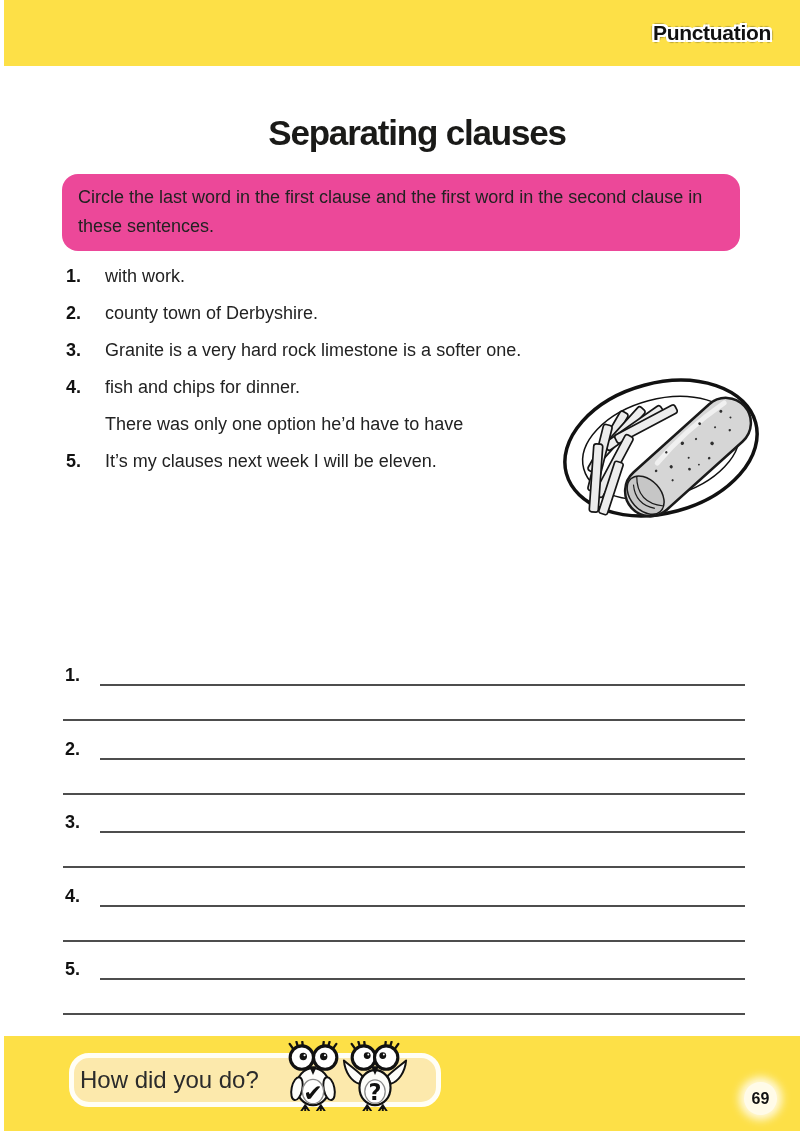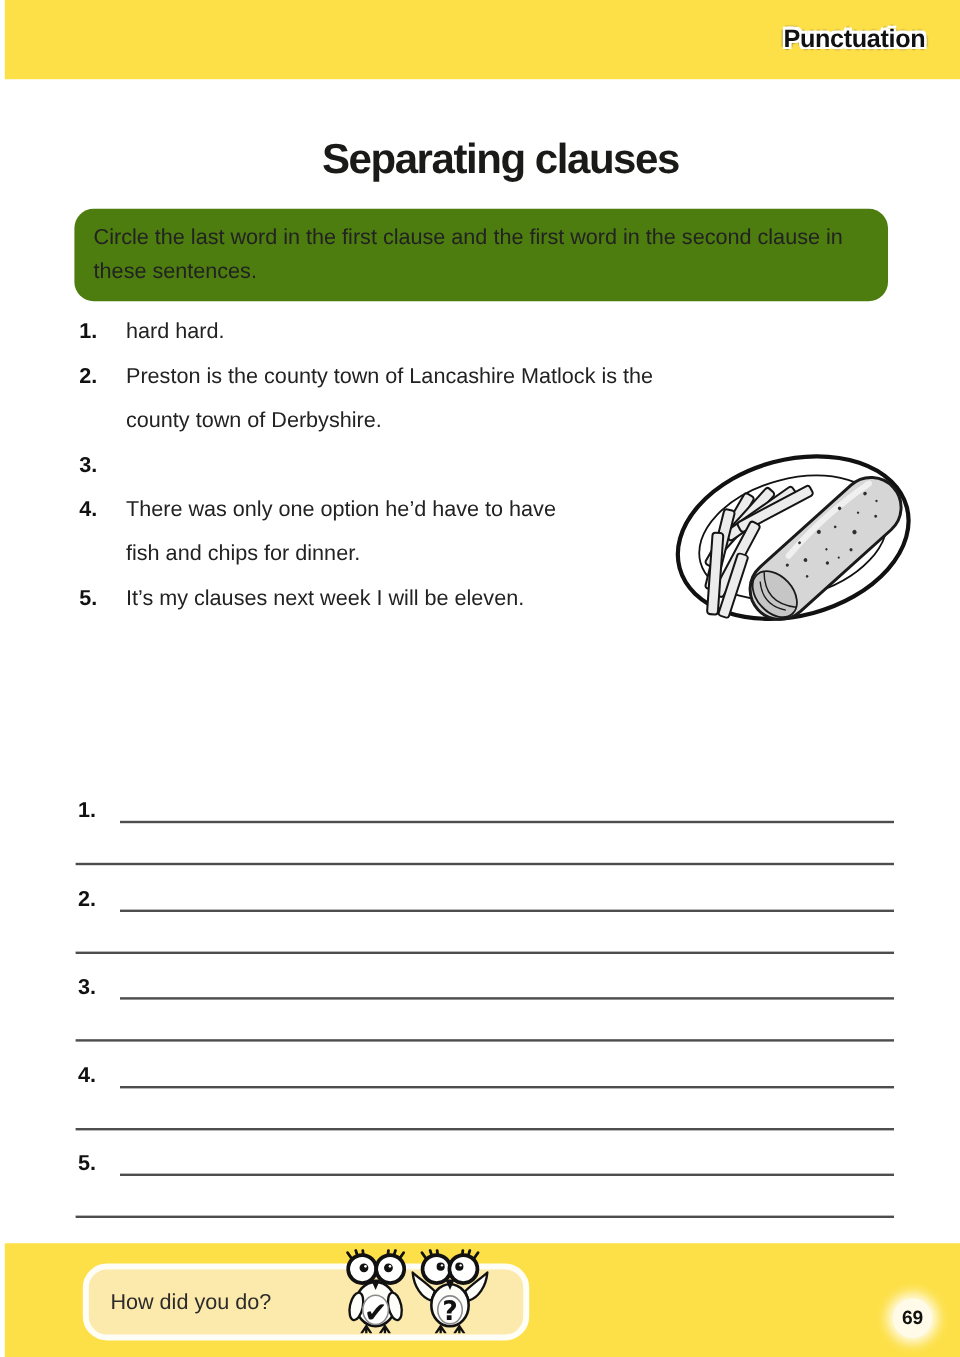--- a/index.html
+++ b/index.html
@@ -23,45 +23,45 @@
       0 -3px 1px rgba(0,0,0,.25), 0 3px 1px rgba(0,0,0,.25);
   }
 
   .title {
     position:absolute; top:96px; left:0; width:100%; margin:17px;
     text-align:center; font-size:35px; font-weight:bold; letter-spacing:-1.2px; color:#1a1a18;
   }
 
   .instr {
     position:absolute; left:62px; width:678px; min-height:66px;
-    background:#4d7c0f; border-radius:16px; padding:9px 32px 10px 16px;
+    background:#ec4899; border-radius:16px; padding:9px 32px 10px 16px;
     font-size:18px; line-height:29px; color:#222;
   }
   .instr-1 { top:174px; }
   .instr-2 { top:570px; }
 
   .sentences { position:absolute; top:258px; left:66px; }
   .s-item { display:flex; align-items:flex-start; }
   .s-num  { width:39px; flex:0 0 39px; font-weight:bold; font-size:18px; line-height:37px; color:#111; }
   .s-line { font-size:18px; line-height:37px; white-space:nowrap; color:#222; }
 
   .illustration { position:absolute; left:556px; top:342px; width:210px; height:210px; }
 
   .answers { position:absolute; top:656px; left:63px; width:682px; }
   .a-item { position:relative; height:73.5px; }
   .a-num  { position:absolute; left:2px; top:9px; font-size:18px; font-weight:bold; color:#111; }
   .a-line { position:absolute; height:0; border-top:2px solid #4d4d4d; }
   .a-line.first  { top:28px; left:37px; right:0; }
   .a-line.second { top:63px; left:0;    right:0; }
 
   .hdyd-box {
-    position:absolute; left:65px; top:17px; width:372px; height:64px;
+    position:absolute; left:65px; top:17px; width:372px; height:54px;
     background:#fce9ac; border:5px solid #fffef6; border-radius:20px;
-    display:flex; align-items:center; padding-left:18px;
-    font-size:18px; color:#2b2b2b;
+    display:flex; align-items:center; padding-left:6px;
+    font-size:24px; color:#2b2b2b;
   }
   .owl { position:absolute; }
   .owl-1 { left:281px; top:5px; width:57px; height:70px; }
   .owl-2 { left:337px; top:5px; width:68px; height:70px; }
 
   .page-circle {
     position:absolute; left:740px; top:46px; width:33px; height:33px;
     border-radius:50%; background:#fffbe8;
     box-shadow:0 0 9px 5px rgba(255,251,232,.95);
     display:flex; align-items:center; justify-content:center;
@@ -78,38 +78,40 @@
   </div>
 
   <h1 class="title">Separating clauses</h1>
 
   <div class="instr instr-1">Circle the last word in the first clause and the first word in the second clause in these sentences.</div>
 
   <div class="sentences">
     <div class="s-item">
       <span class="s-num">1.</span>
       <div>
-        <div class="s-line">hard hard.</div>
+        <div class="s-line">with work.</div>
       </div>
     </div>
     <div class="s-item">
       <span class="s-num">2.</span>
       <div>
-        <div class="s-line">Preston is the county town of Lancashire Matlock is the</div>
         <div class="s-line">county town of Derbyshire.</div>
       </div>
     </div>
     <div class="s-item">
       <span class="s-num">3.</span>
+      <div>
+        <div class="s-line">Granite is a very hard rock limestone is a softer one.</div>
+      </div>
     </div>
     <div class="s-item">
       <span class="s-num">4.</span>
       <div>
+        <div class="s-line">fish and chips for dinner.</div>
         <div class="s-line">There was only one option he’d have to have</div>
-        <div class="s-line">fish and chips for dinner.</div>
       </div>
     </div>
     <div class="s-item">
       <span class="s-num">5.</span>
       <div>
         <div class="s-line">It’s my clauses next week I will be eleven.</div>
       </div>
     </div>
   </div>
 

